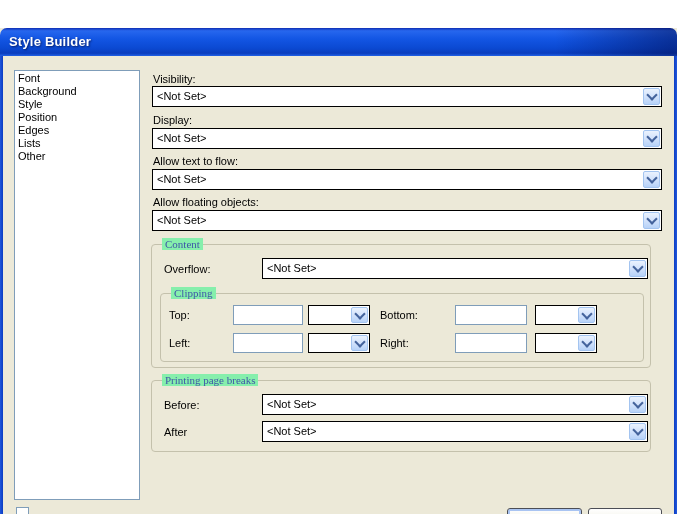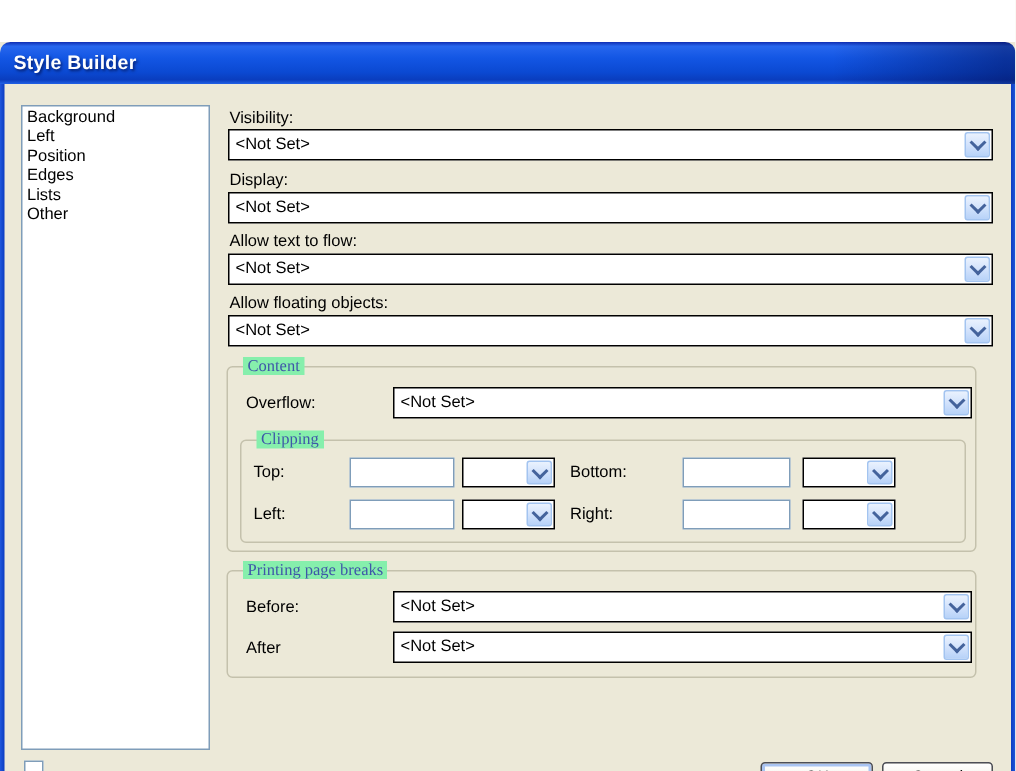--- a/index.html
+++ b/index.html
@@ -91,22 +91,23 @@
 <div class="frame">
 
   <div class="titlebar">
     <div class="titletext">Style Builder</div>
   </div>
   <div class="edge left"></div>
   <div class="edge right"></div>
   <div class="bottomline"></div>
 
   <div class="listbox">
+    <div class="litem">Font</div>
     <div class="litem">Background</div>
-    <div class="litem">Left</div>
+    <div class="litem">Style</div>
     <div class="litem">Position</div>
     <div class="litem">Edges</div>
     <div class="litem">Lists</div>
     <div class="litem">Other</div>
   </div>
 
   <div class="lbl" style="left:153px;top:45px;">Visibility:</div>
   <div class="combo" style="left:152px;top:58px;width:510px;">
     <span class="txt">&lt;Not Set&gt;</span>
     <span class="btn">

